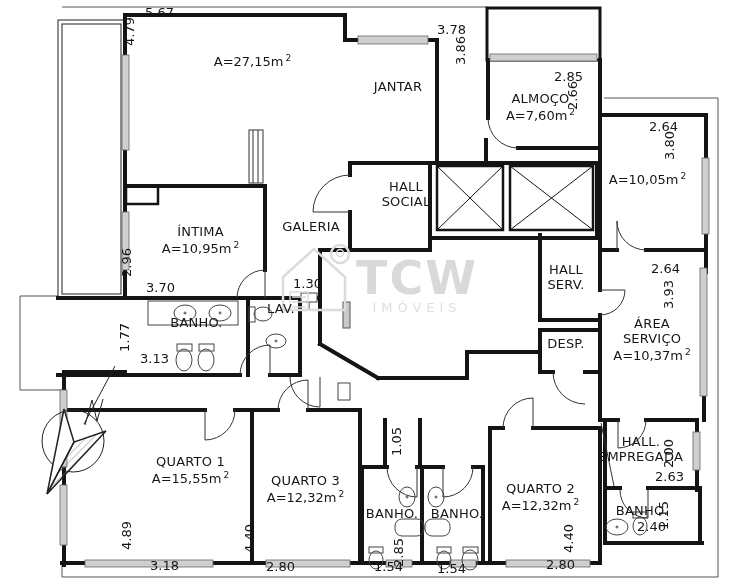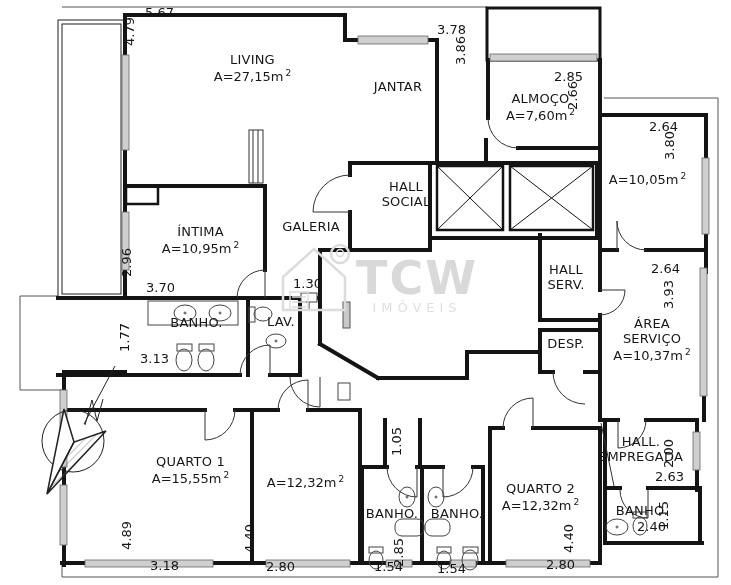--- a/index.html
+++ b/index.html
@@ -162,21 +162,20 @@
     <path d="M283,277 L314,249 L345,277 L345,310 L283,310 Z" stroke-width="2.5"></path>
     <path d="M290,310 V292 H308 V310 M292,297 H306 M292,302 H306 M292,307 H306" stroke-width="1.4"></path>
     <circle cx="340" cy="254" r="9" stroke-width="2.5"></circle>
     <circle cx="340" cy="253" r="3.5" stroke-width="1.5"></circle>
   </g>
   <text x="417" y="294" text-anchor="middle" font-family="DejaVu Sans, sans-serif" font-size="46" font-weight="bold" letter-spacing="2" fill="#d9d9d9">TCW</text>
   <text x="417" y="312" text-anchor="middle" font-family="DejaVu Sans, sans-serif" font-size="13" letter-spacing="5" fill="#dfdfdf">IMÓVEIS</text>
 </svg>
 
   <div class="room" style="left:170px;top:53px;width:165px">
-    <div class="rname">LIVING</div>
     <div class="rarea"><span>A=27,15m</span><span class="sup">2</span></div>
   </div>
   <div class="room" style="left:328px;top:80px;width:140px">
     <div class="rname">JANTAR</div>
   </div>
   <div class="room" style="left:478px;top:92px;width:125px">
     <div class="rname">ALMOÇO</div>
     <div class="rarea"><span>A=7,60m</span><span class="sup">2</span></div>
   </div>
   <div class="room" style="left:585px;top:171px;width:125px">
@@ -188,38 +187,39 @@
   <div class="room" style="left:268px;top:220px;width:86px">
     <div class="rname">GALERIA</div>
   </div>
   <div class="room" style="left:138px;top:225px;width:125px">
     <div class="rname">ÍNTIMA</div>
     <div class="rarea"><span>A=10,95m</span><span class="sup">2</span></div>
   </div>
   <div class="room" style="left:134px;top:316px;width:125px">
     <div class="rname">BANHO.</div>
   </div>
-  <div class="room" style="left:255px;top:315px;width:52px">
+  <div class="room" style="left:255px;top:302px;width:52px">
     <div class="rname">LAV.</div>
   </div>
   <div class="room" style="left:534px;top:263px;width:64px">
     <div class="rname">HALL SERV.</div>
   </div>
   <div class="room" style="left:532px;top:337px;width:68px">
     <div class="rname">DESP.</div>
   </div>
   <div class="room" style="left:606px;top:317px;width:92px">
     <div class="rname">ÁREA SERVIÇO</div>
     <div class="rarea"><span>A=10,37m</span><span class="sup">2</span></div>
   </div>
   <div class="room" style="left:128px;top:455px;width:125px">
     <div class="rname">QUARTO 1</div>
     <div class="rarea"><span>A=15,55m</span><span class="sup">2</span></div>
   </div>
   <div class="room" style="left:248px;top:474px;width:115px">
+    <div class="rname">QUARTO 3</div>
     <div class="rarea"><span>A=12,32m</span><span class="sup">2</span></div>
   </div>
   <div class="room" style="left:361px;top:507px;width:62px">
     <div class="rname">BANHO.</div>
   </div>
   <div class="room" style="left:426px;top:507px;width:62px">
     <div class="rname">BANHO.</div>
   </div>
   <div class="room" style="left:478px;top:482px;width:125px">
     <div class="rname">QUARTO 2</div>

